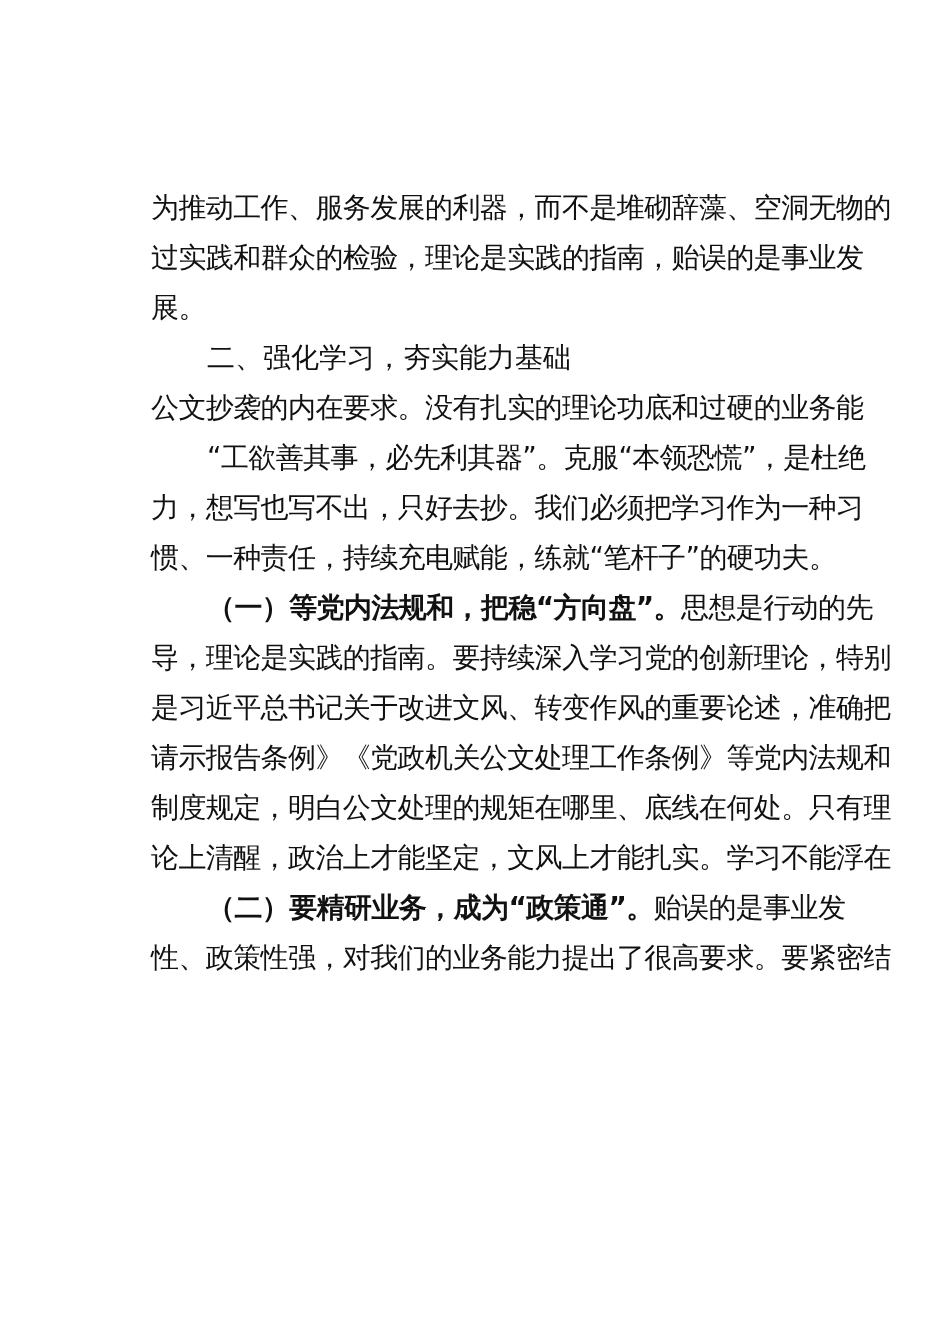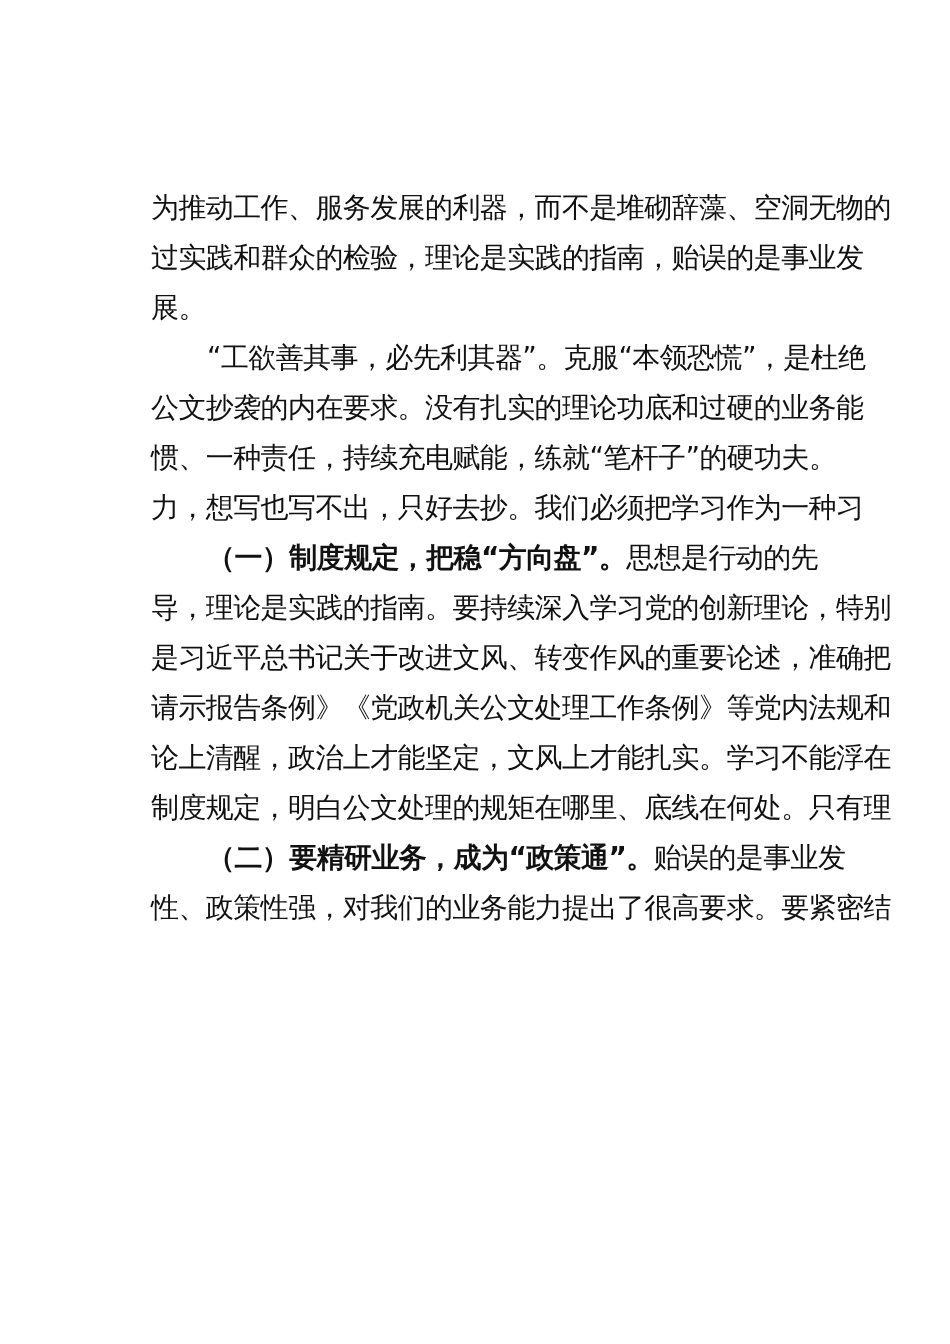--- a/index.html
+++ b/index.html
@@ -35,28 +35,29 @@
     strong, .bold { font-weight: bold; }
   </style>
 </head>
 <body>
 
 <div class="page">
   <div class="line">为推动工作、服务发展的利器，而不是堆砌辞藻、空洞无物的</div>
   <div class="line">过实践和群众的检验，理论是实践的指南，贻误的是事业发</div>
   <div class="line">展。</div>
 
+  <div class="line indent heading">二、强化学习，夯实能力基础</div>
 
+  <div class="line">公文抄袭的内在要求。没有扎实的理论功底和过硬的业务能</div>
   <div class="line indent">“工欲善其事，必先利其器”。克服“本领恐慌”，是杜绝</div>
-  <div class="line">公文抄袭的内在要求。没有扎实的理论功底和过硬的业务能</div>
+  <div class="line">力，想写也写不出，只好去抄。我们必须把学习作为一种习</div>
   <div class="line">惯、一种责任，持续充电赋能，练就“笔杆子”的硬功夫。</div>
-  <div class="line">力，想写也写不出，只好去抄。我们必须把学习作为一种习</div>
 
-  <div class="line indent"><strong>（一）制度规定，把稳“方向盘”。</strong><span>思想是行动的先</span></div>
+  <div class="line indent"><strong>（一）等党内法规和，把稳“方向盘”。</strong><span>思想是行动的先</span></div>
   <div class="line">导，理论是实践的指南。要持续深入学习党的创新理论，特别</div>
   <div class="line">是习近平总书记关于改进文风、转变作风的重要论述，准确把</div>
   <div class="line">请示报告条例》《党政机关公文处理工作条例》等党内法规和</div>
+  <div class="line">制度规定，明白公文处理的规矩在哪里、底线在何处。只有理</div>
   <div class="line">论上清醒，政治上才能坚定，文风上才能扎实。学习不能浮在</div>
-  <div class="line">制度规定，明白公文处理的规矩在哪里、底线在何处。只有理</div>
 
   <div class="line indent"><strong>（二）要精研业务，成为“政策通”。</strong><span>贻误的是事业发</span></div>
   <div class="line">性、政策性强，对我们的业务能力提出了很高要求。要紧密结</div>
 </div>
 
 </body></html>

